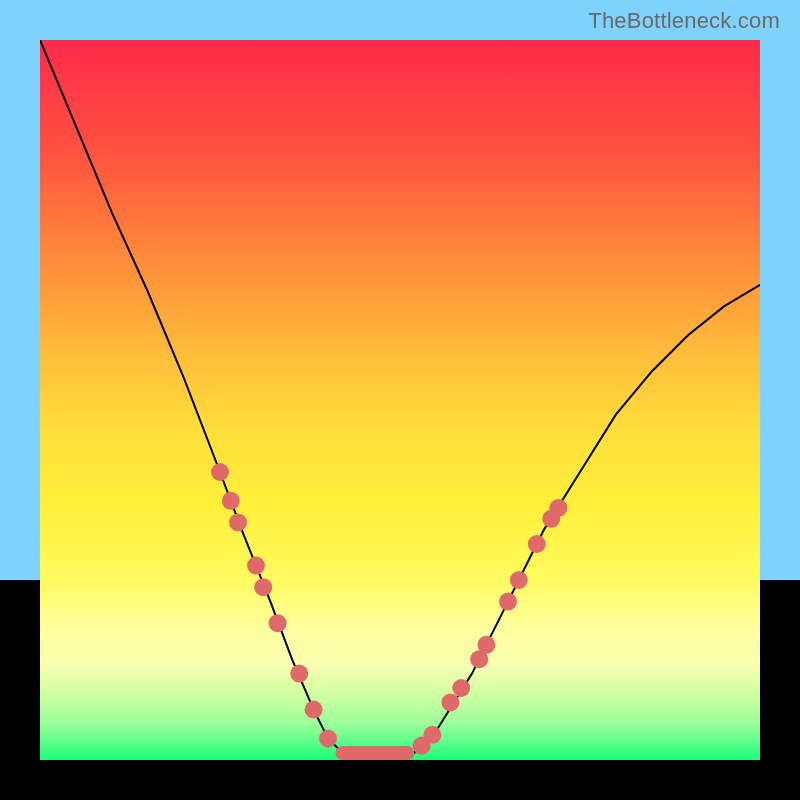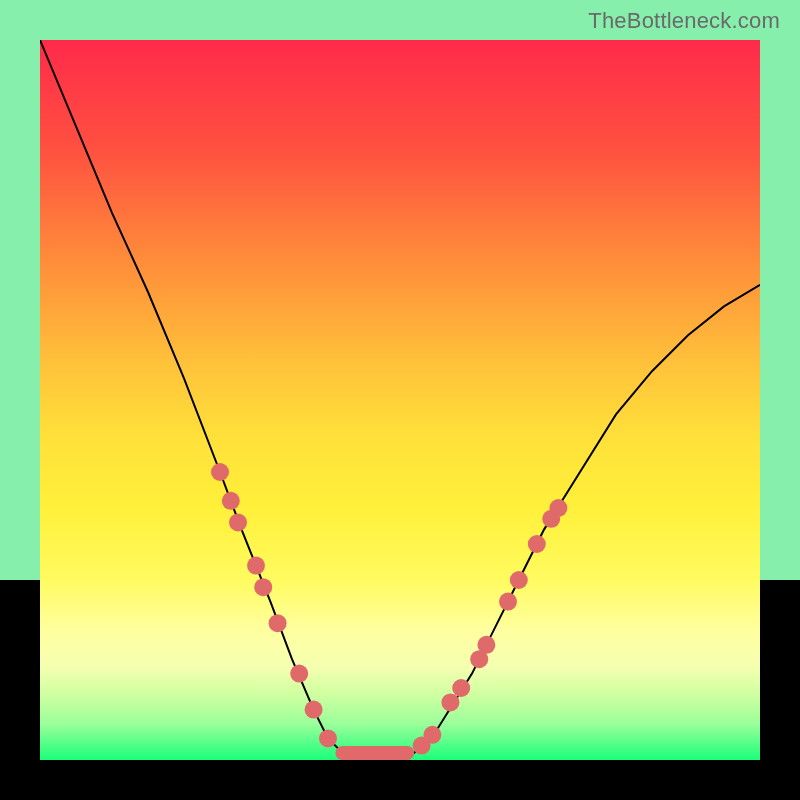--- a/index.html
+++ b/index.html
@@ -8,21 +8,21 @@
     width: 800px;
     height: 800px;
     overflow: hidden;
     background: #000;
     font-family: Arial, Helvetica, sans-serif;
   }
   .frame {
     position: relative;
     width: 800px;
     height: 580px;
-    background: #86efac;
+    background: #7dd3fc;
   }
   .plot-area {
     position: absolute;
     left: 40px;
     top: 40px;
     width: 720px;
     height: 720px;
     background: linear-gradient(to bottom,
       #ff2a4a 0%,
       #ff5040 15%,

